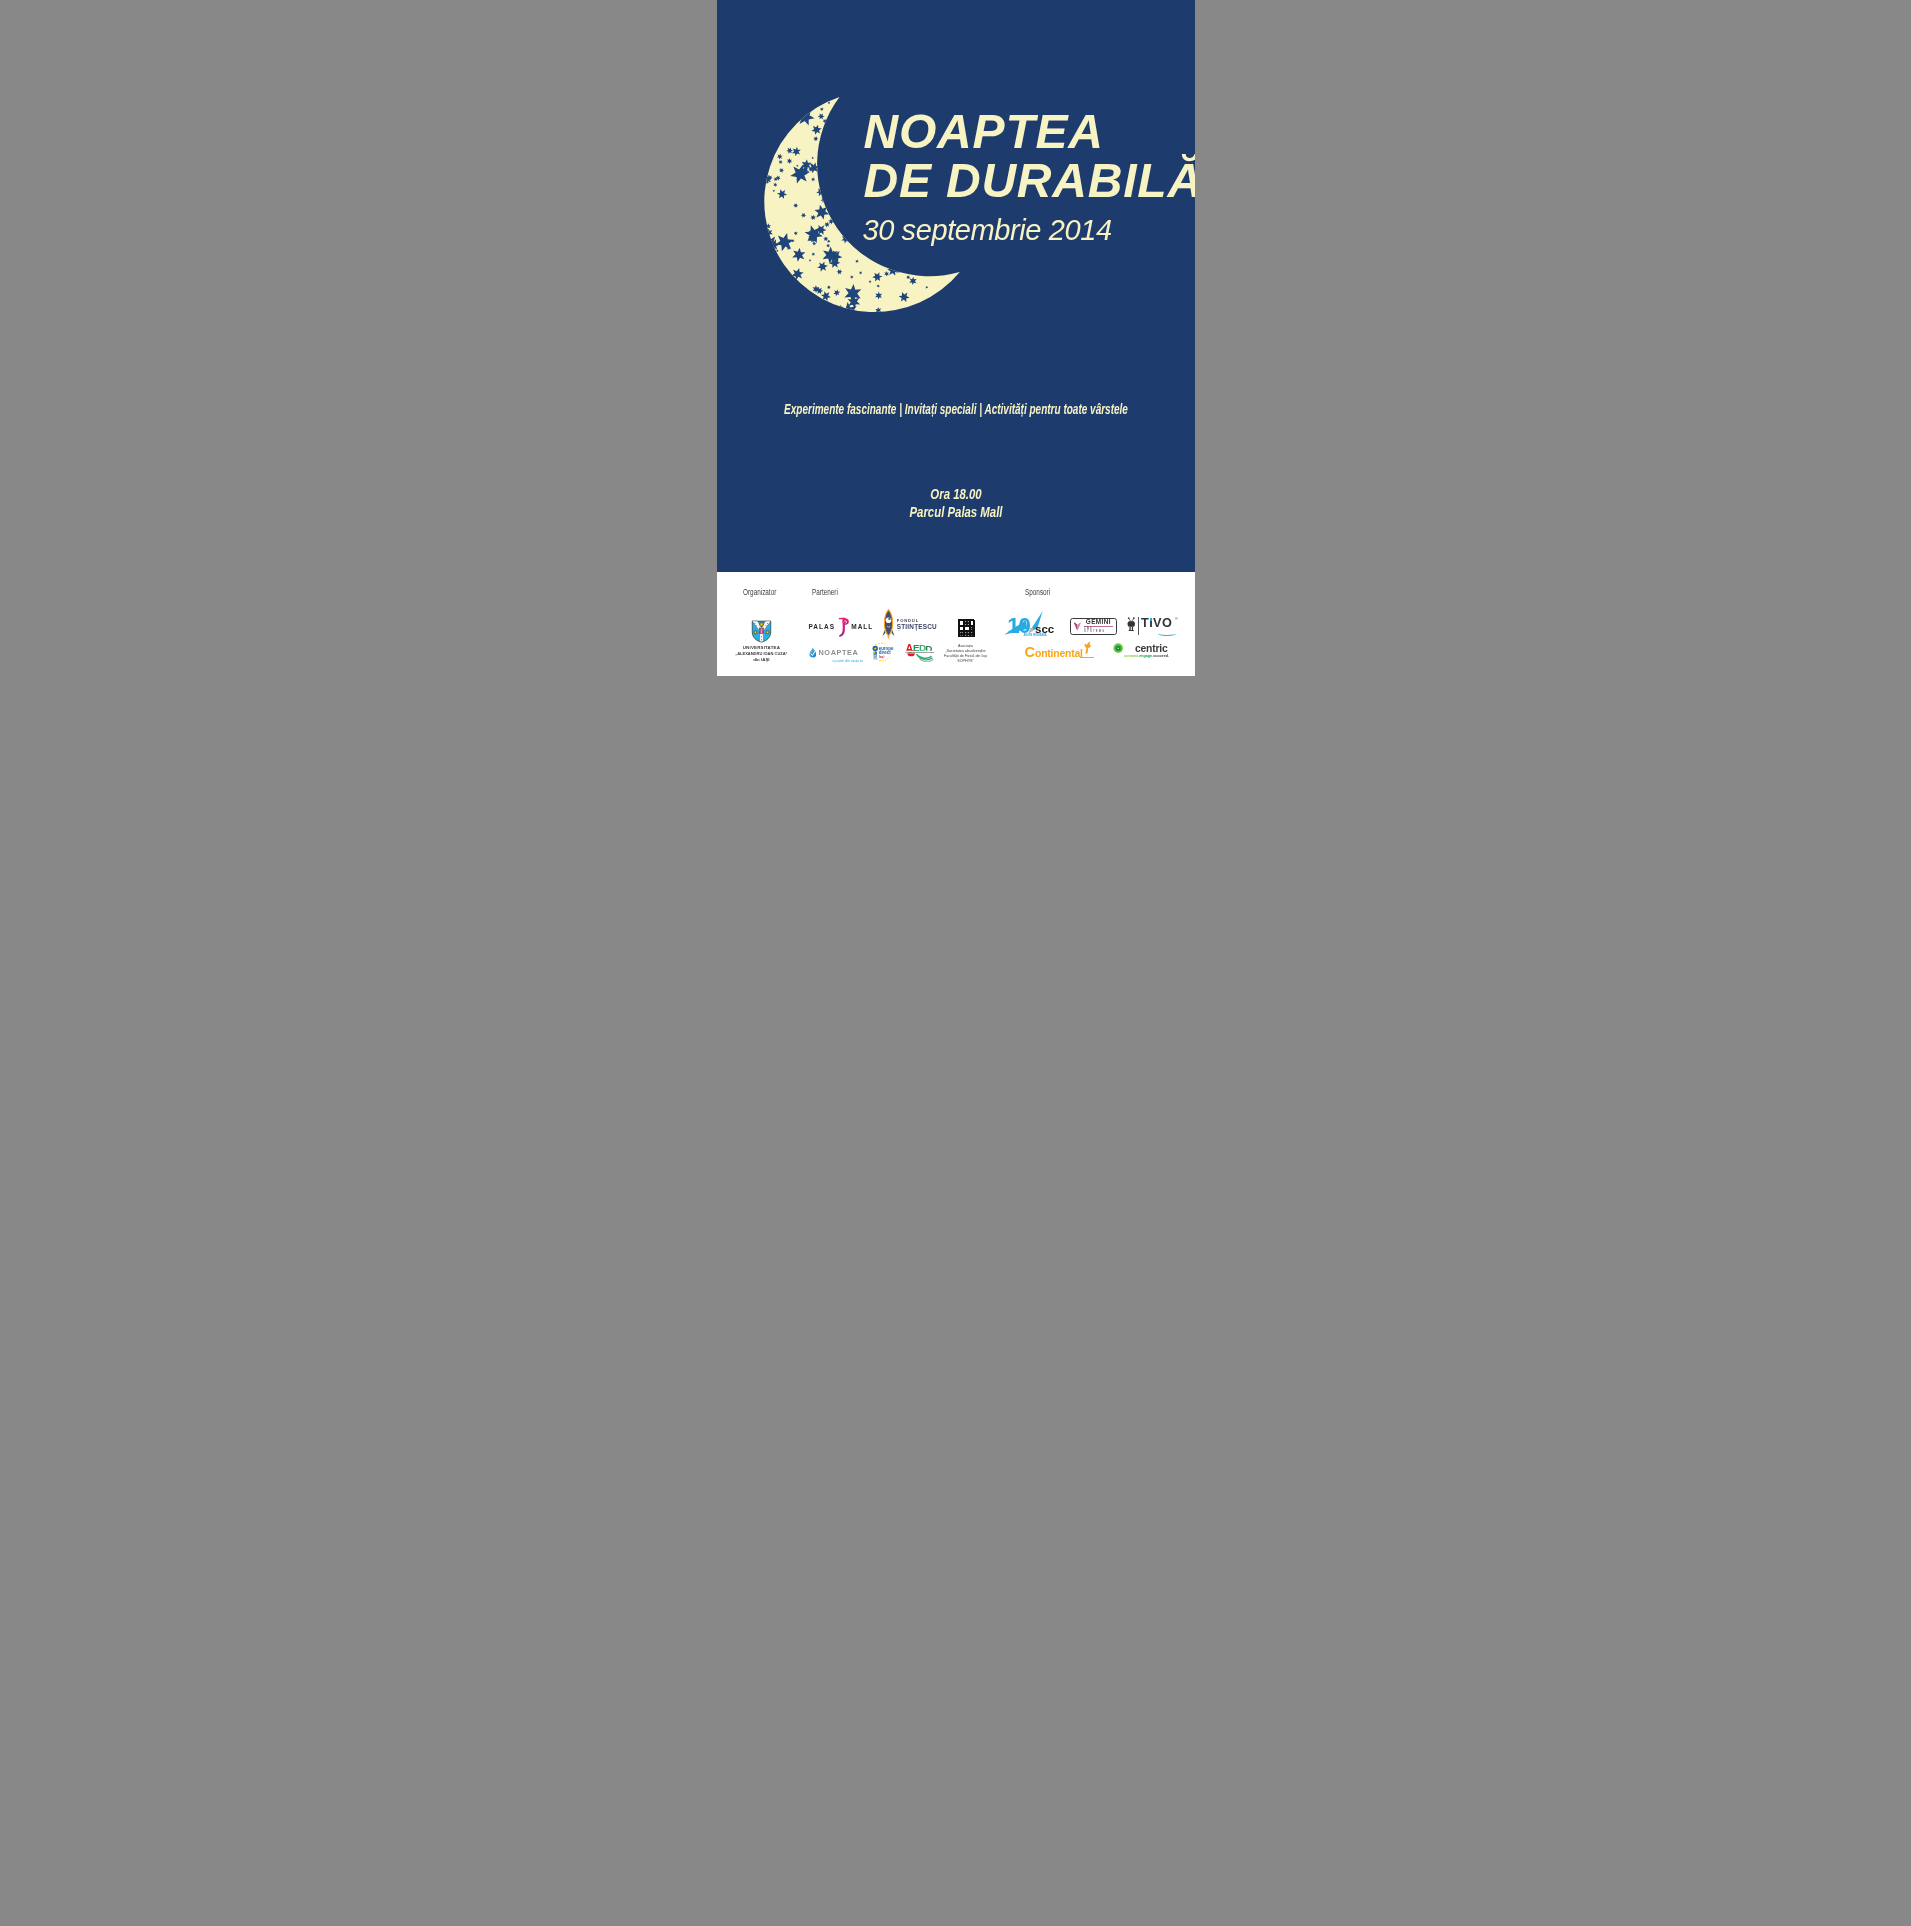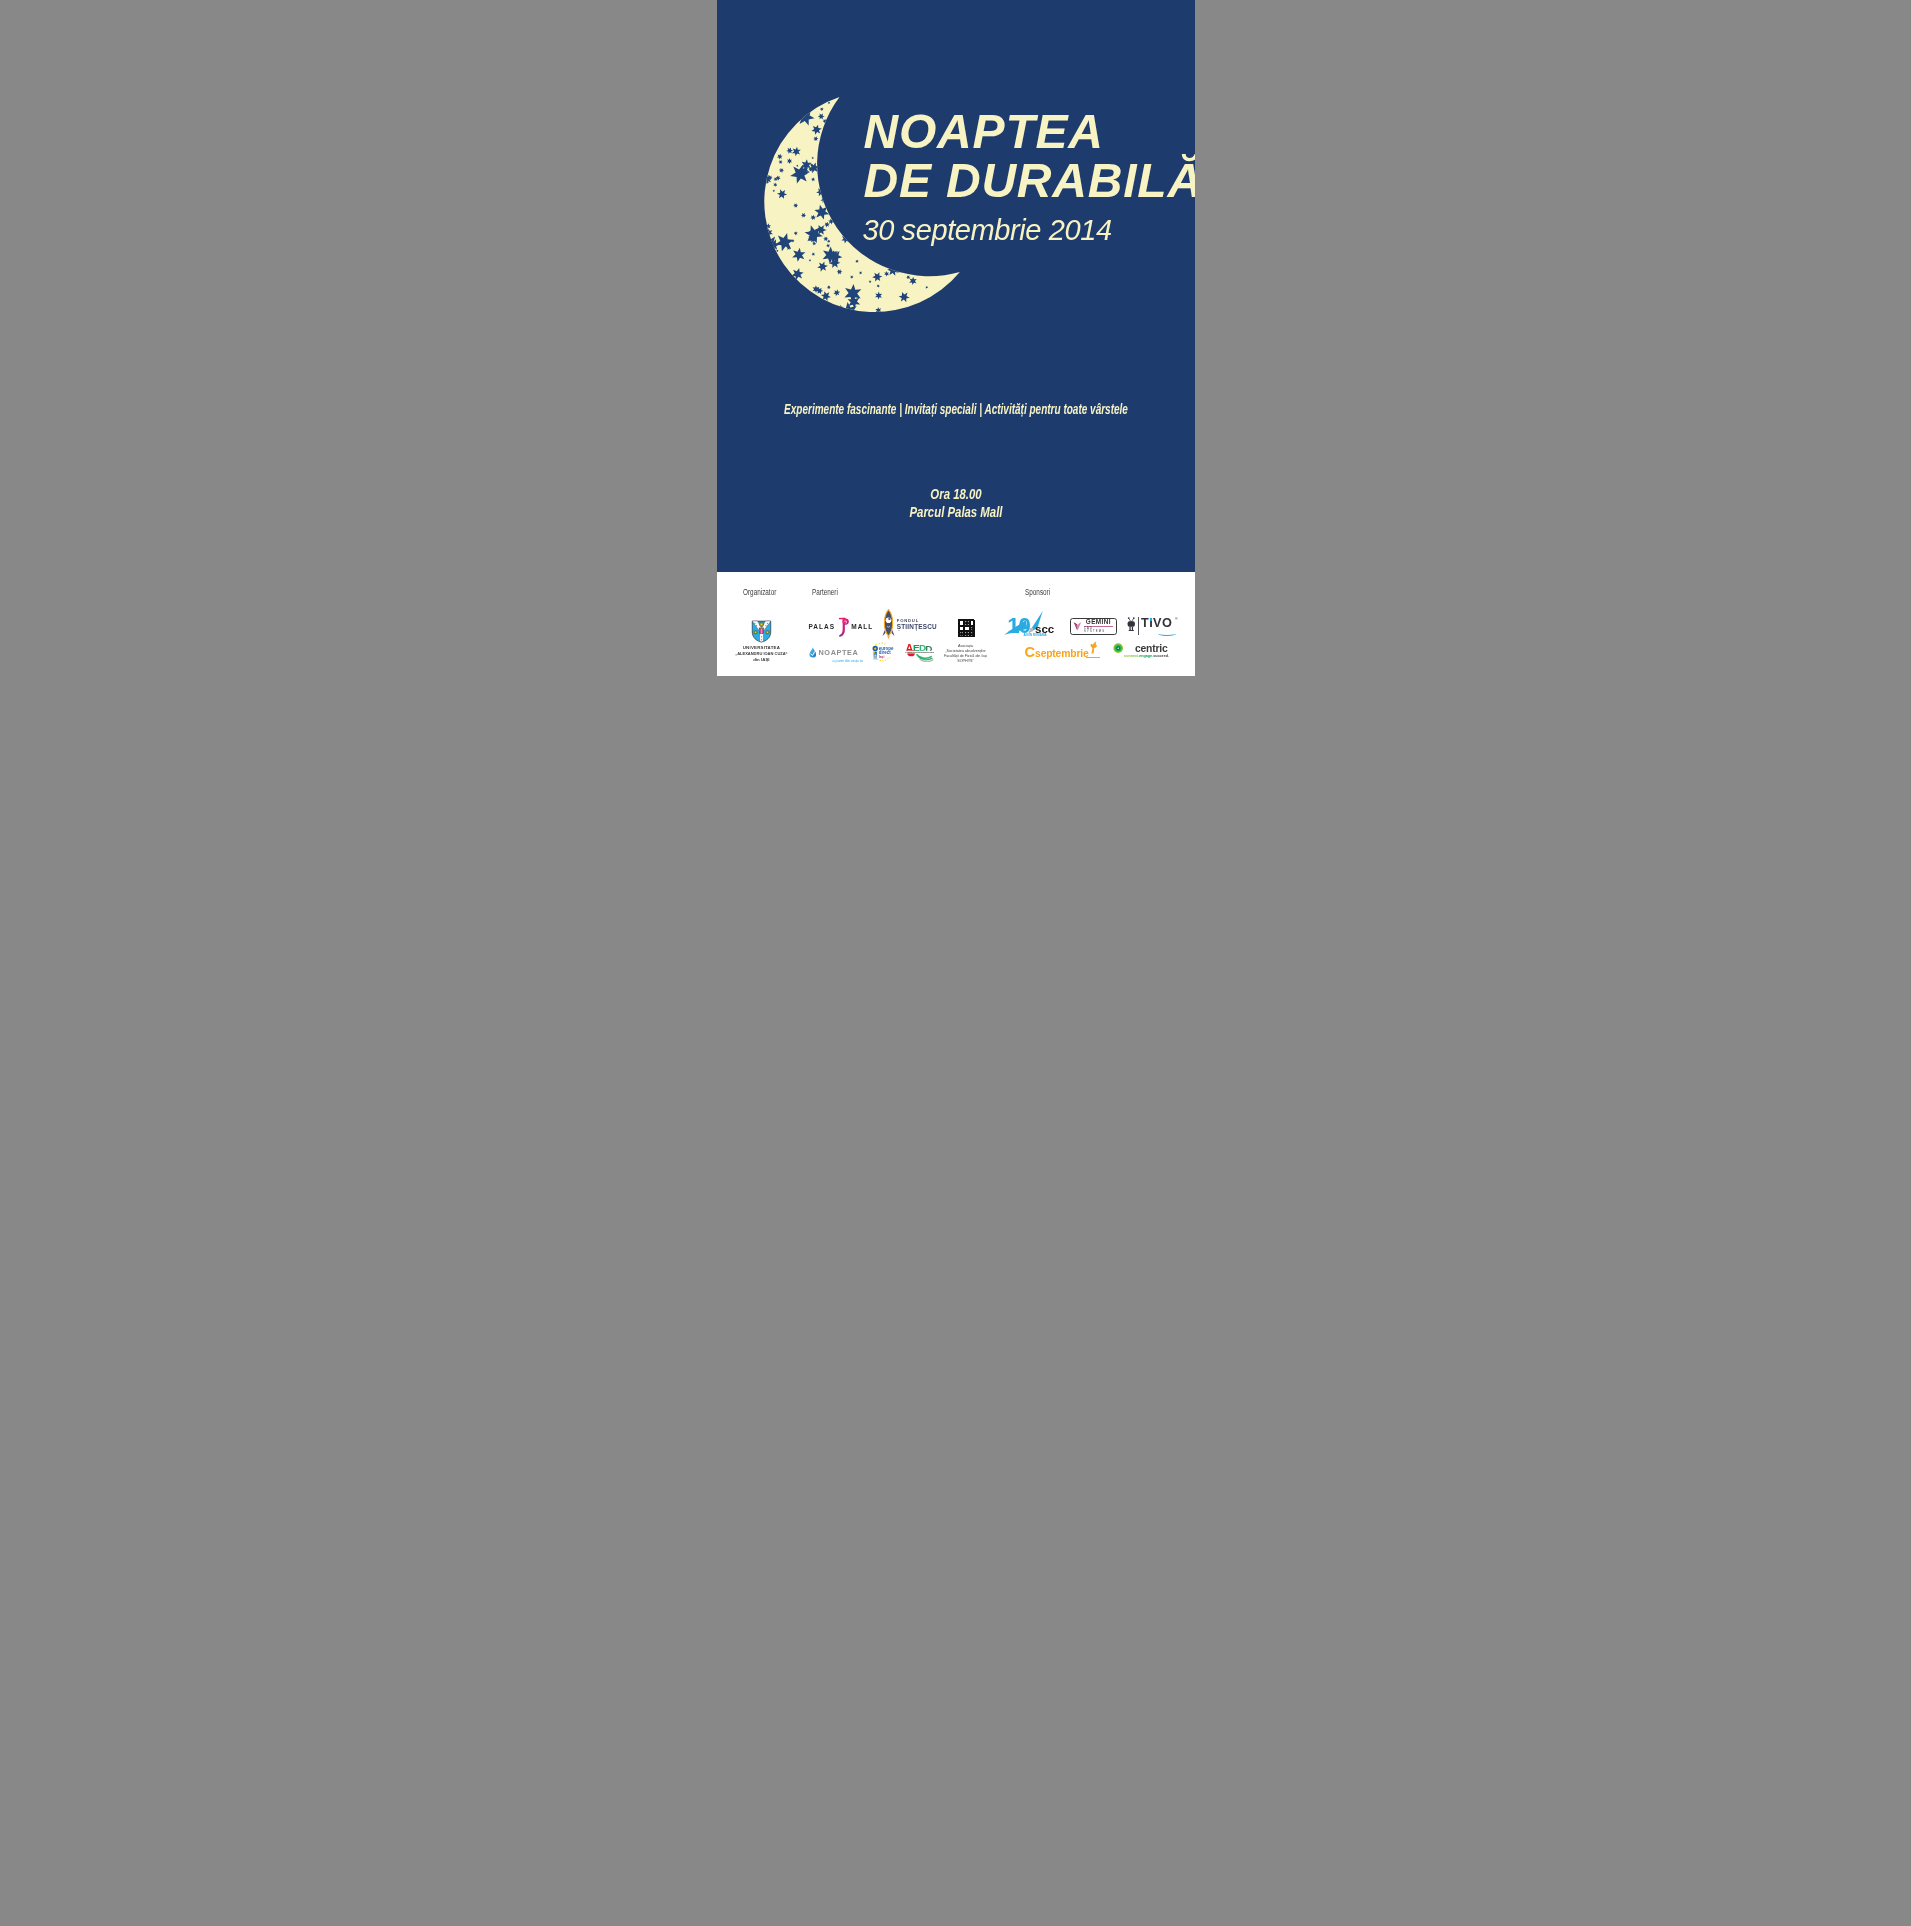--- a/index.html
+++ b/index.html
@@ -406,21 +406,21 @@
         <span class="tivo-i">I</span>
         <span>V</span>
         <span>O</span>
         <div class="tivo-smile"></div>
       </div>
       <span class="tivo-reg">®</span>
     </div>
 
     <div class="continental">
       <span class="conti-c">C</span>
-        <span class="conti-rest">septembrie</span>
+        <span class="conti-rest">ontinental</span>
       <svg class="conti-horse" width="9.2" height="13" viewBox="0 0 24 34">
         <path d="M6 33 C8.5 26 7.5 22 9 18 C5 16 3 12 5 6.5 C7 9 9 8 10 10 C12 6 15 2.5 19.5 1.5 C17.5 4.5 18.5 6.5 17.5 9 C20.5 10 21.5 13 19.5 15.5 C17.5 18 15 16.5 13.5 18.5 C12.5 22.5 13.5 27 11.5 33 Z" fill="#f9a51a"></path>
       </svg>
       <div class="conti-underline"></div>
     </div>
 
     <div class="centric">
       <div class="centric-top">
         <svg width="10.4" height="10.4" viewBox="0 0 28 28">
           <circle cx="14" cy="14" r="13" fill="#8dc63f"></circle>

